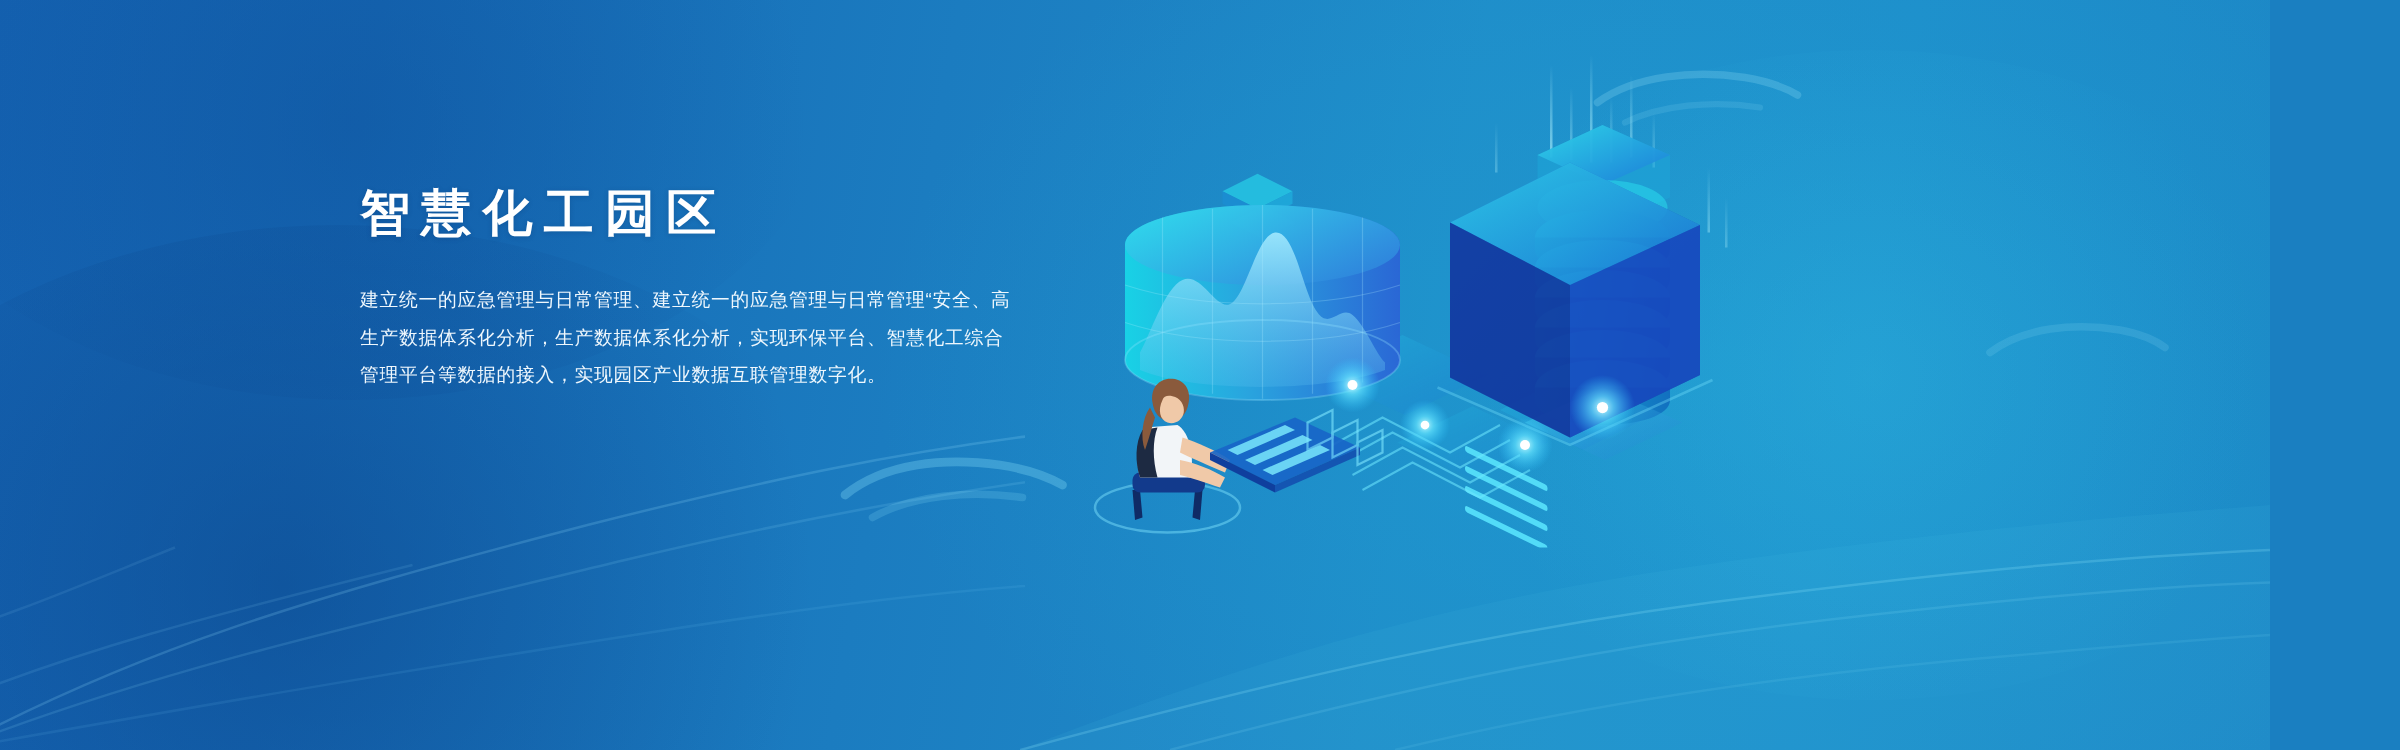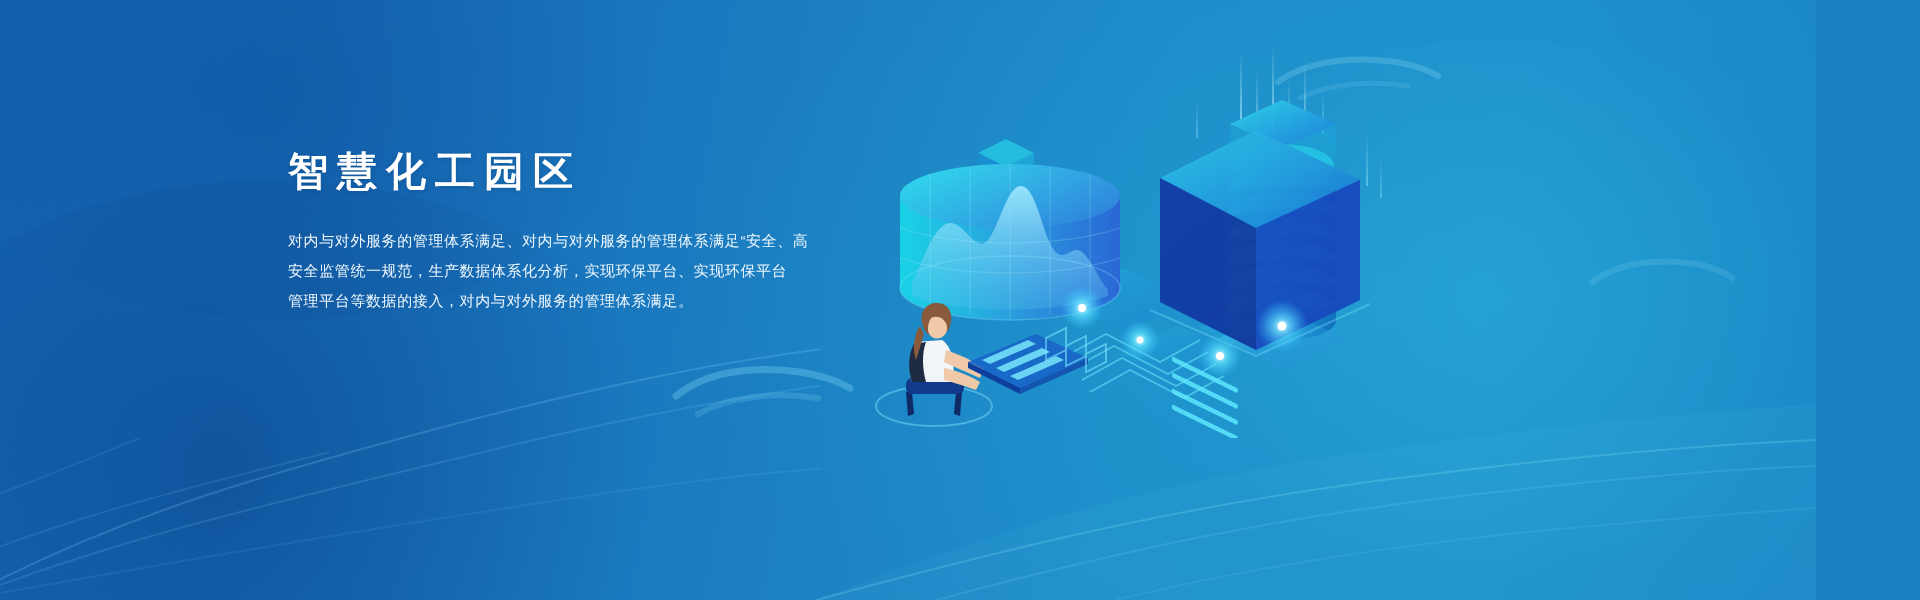--- a/index.html
+++ b/index.html
@@ -112,23 +112,23 @@
     <path d="M6,36 C36,14 84,10 124,16 C142,19 156,24 166,30" fill="none" stroke="rgba(170,240,255,0.5)" stroke-width="6" stroke-linecap="round"></path>
     <path d="M28,52 C56,38 98,34 136,40" fill="none" stroke="rgba(170,240,255,0.3)" stroke-width="5" stroke-linecap="round"></path>
   </svg>
   <svg class="ribbon ribbon-c" viewBox="0 0 150 52">
     <path d="M6,32 C32,12 74,8 110,14 C126,17 138,22 146,28" fill="none" stroke="rgba(170,240,255,0.45)" stroke-width="6" stroke-linecap="round"></path>
   </svg>
 
   <div class="copy">
     <div class="title">智慧化工园区</div>
     <div class="desc">
-      <p>对内与对外服务的管理体系满足、对内与对外服务的管理体系满足“安全、高</p>
-      <p>安全监管统一规范，生产数据体系化分析，实现环保平台、实现环保平台</p>
-      <p>管理平台等数据的接入，对内与对外服务的管理体系满足。</p>
+      <p>建立统一的应急管理与日常管理、建立统一的应急管理与日常管理“安全、高</p>
+      <p>生产数据体系化分析，生产数据体系化分析，实现环保平台、智慧化工综合</p>
+      <p>管理平台等数据的接入，实现园区产业数据互联管理数字化。</p>
     </div>
   </div>
 
   <div class="illus">
     <svg width="540" height="400" viewBox="0 0 540 400">
       <defs>
         <linearGradient id="gCyl" x1="0" y1="0" x2="1" y2="0">
           <stop offset="0%" stop-color="#18d8e8"></stop>
           <stop offset="45%" stop-color="#2aa6e0"></stop>
           <stop offset="100%" stop-color="#2b63d6"></stop>

